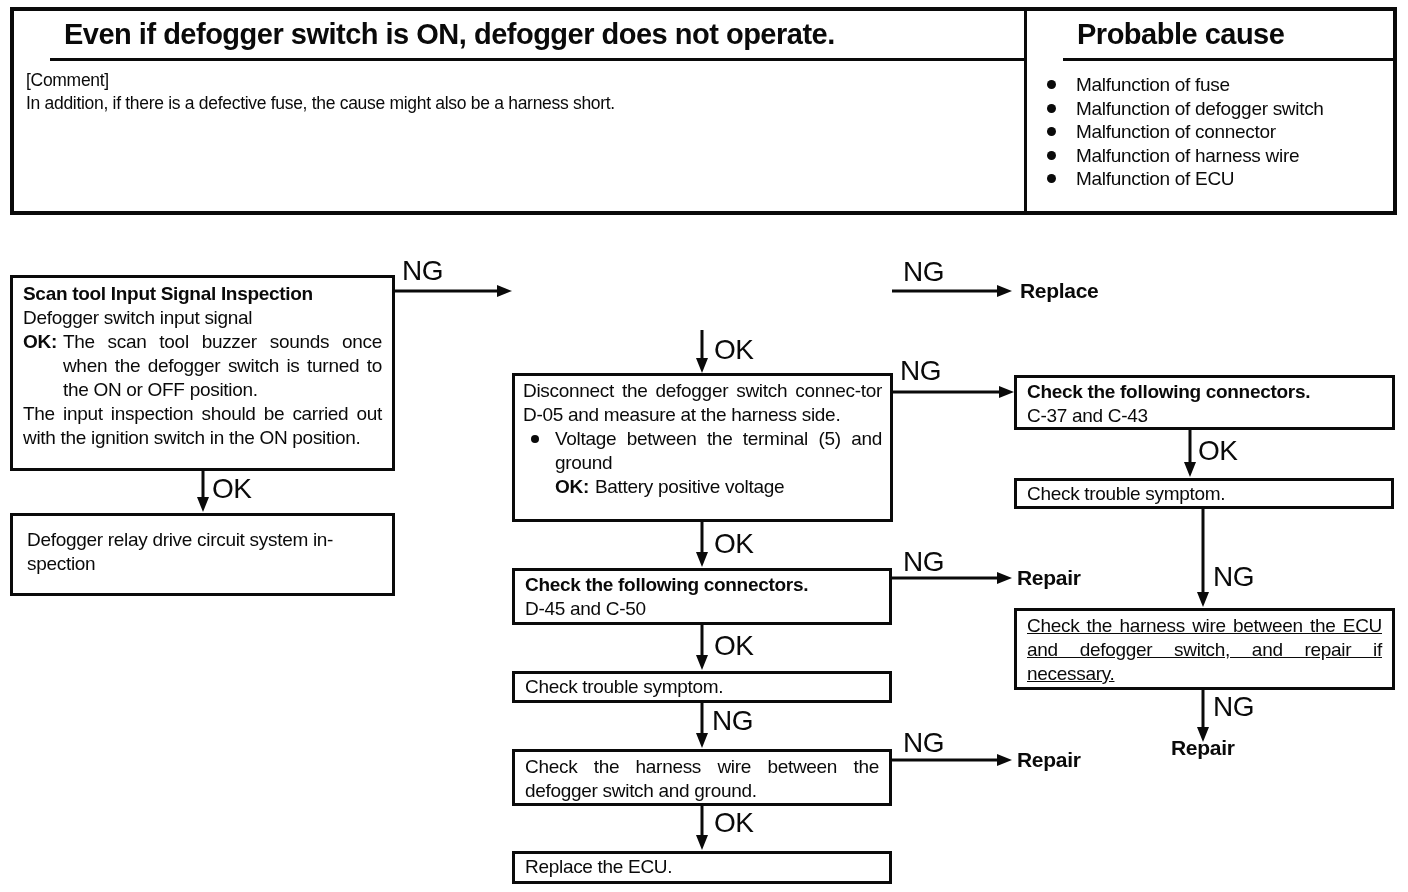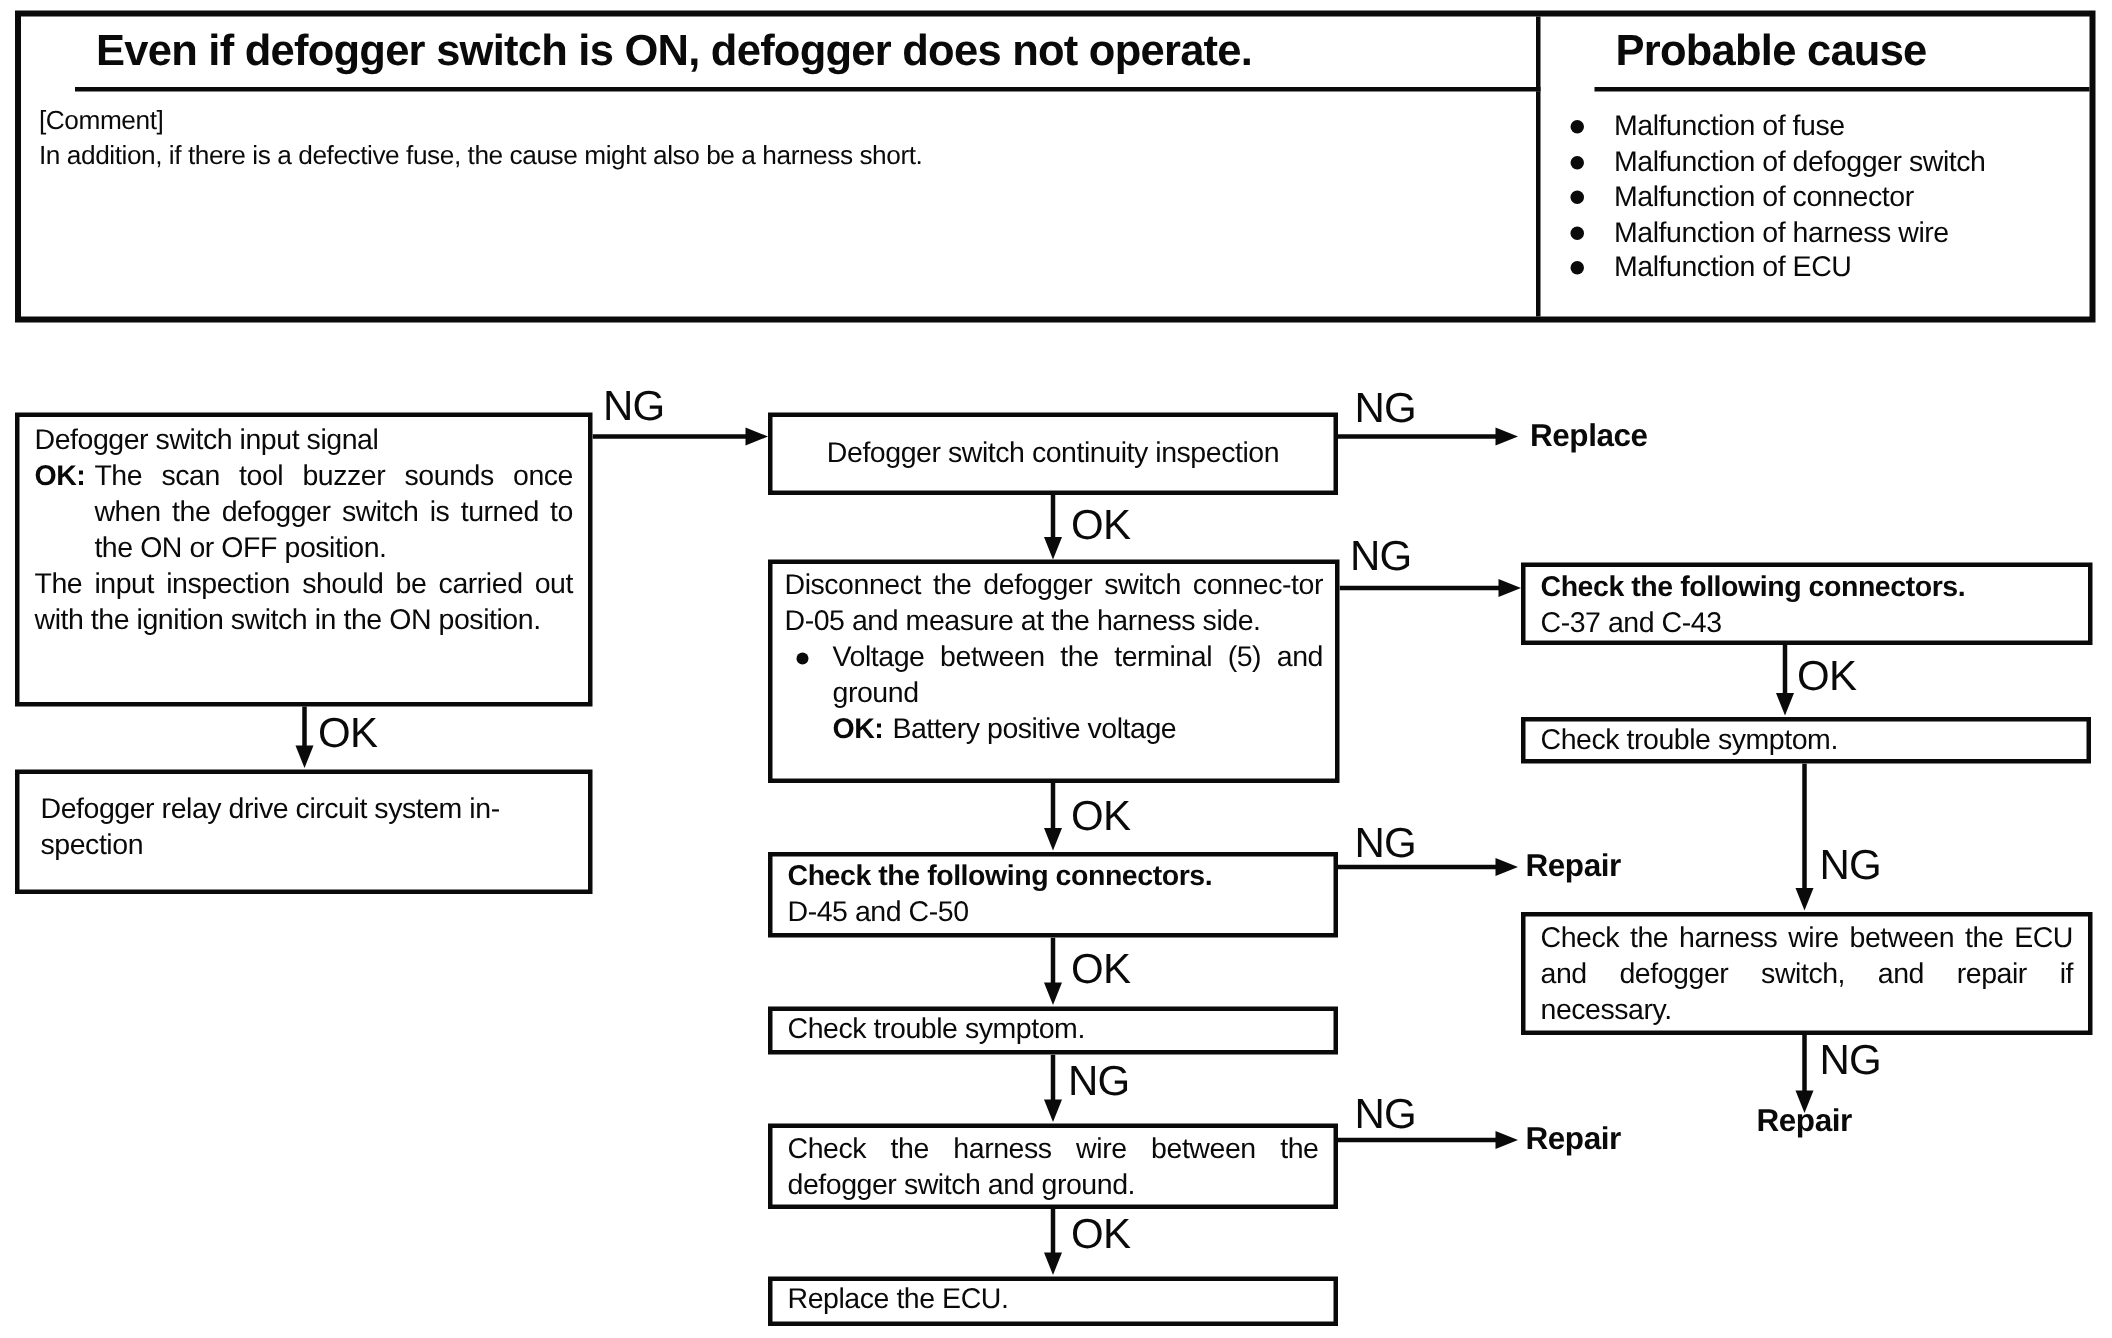--- a/index.html
+++ b/index.html
@@ -158,35 +158,33 @@
       <polygon points="997,754 997,766 1012,760"></polygon>
 
     <line x1="702" y1="806" x2="702" y2="837"></line>
       <polygon points="696,835 708,835 702,850"></polygon>
 
     <line x1="203" y1="470" x2="203" y2="499"></line>
       <polygon points="197,497 209,497 203,512"></polygon>
   </svg>
 
   <div class="fbox" style="left:10px; top:275px; width:385px; height:196px; padding:4px 10px;">
+    <div class="bold">Scan tool Input Signal Inspection</div>
     <div>Defogger switch input signal</div>
     <div class="hang">
       <span class="hang-label">OK:</span>
       <span class="just">The scan tool buzzer sounds once when the defogger switch is turned to the ON or OFF position.</span>
     </div>
     <div class="just">The input inspection should be carried out with the ignition switch in the ON position.</div>
   </div>
 
   <div class="fbox" style="left:10px; top:513px; width:385px; height:83px; padding:12px 14px;">
     <span>Defogger relay drive circuit system in-spection</span>
   </div>
 
-  <div class="fbox" style="left:512px; top:275px; width:380px; height:55px; display:flex; align-items:center; justify-content:center;">
-    <span>Defogger switch continuity inspection</span>
-  </div>
 
   <div class="fbox" style="left:512px; top:373px; width:381px; height:149px; padding:3px 8px;">
     <div class="just">Disconnect the defogger switch connec-tor D-05 and measure at the harness side.</div>
     <div class="blt">
       <span class="blt-dot"></span>
       <div>
         <div class="just">Voltage between the terminal (5) and ground</div>
         <div class="hang">
           <span class="hang-label">OK:</span>
           <span>Battery positive voltage</span>
@@ -214,21 +212,21 @@
 
   <div class="fbox" style="left:1014px; top:375px; width:381px; height:55px; padding:2px 10px;">
     <div class="bold">Check the following connectors.</div>
     <div>C-37 and C-43</div>
   </div>
 
   <div class="fbox" style="left:1014px; top:478px; width:380px; height:31px; padding:1px 10px;">
     <span>Check trouble symptom.</span>
   </div>
 
-  <div class="fbox just" style="left:1014px; top:608px; width:381px; height:82px; padding:3px 10px;">
+  <div class="fbox just" style="left:1014px; top:608px; width:381px; height:82px; padding:3px 10px;text-decoration:underline;">
     <span>Check the harness wire between the ECU and defogger switch, and repair if necessary.</span>
   </div>
 
   <div class="edge-label" style="left:402px; top:257px;">NG</div>
   <div class="edge-label" style="left:903px; top:258px;">NG</div>
   <div class="edge-label" style="left:714px; top:336px;">OK</div>
   <div class="edge-label" style="left:900px; top:357px;">NG</div>
   <div class="edge-label" style="left:1198px; top:437px;">OK</div>
   <div class="edge-label" style="left:714px; top:530px;">OK</div>
   <div class="edge-label" style="left:903px; top:548px;">NG</div>

